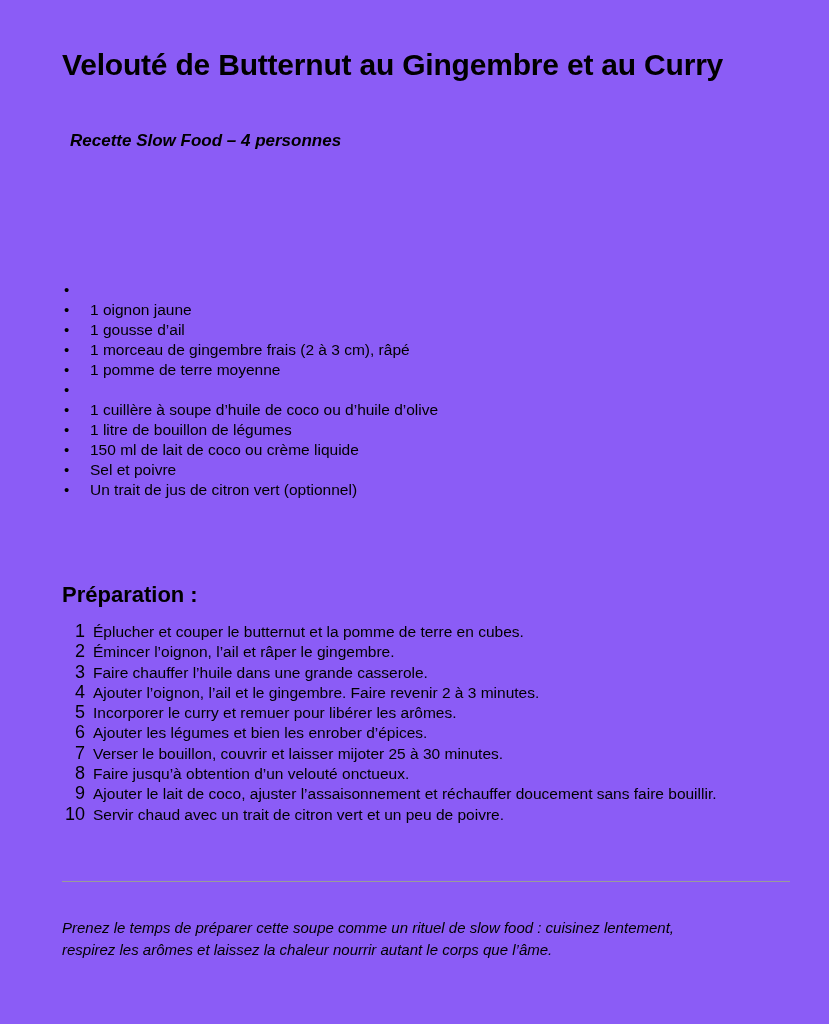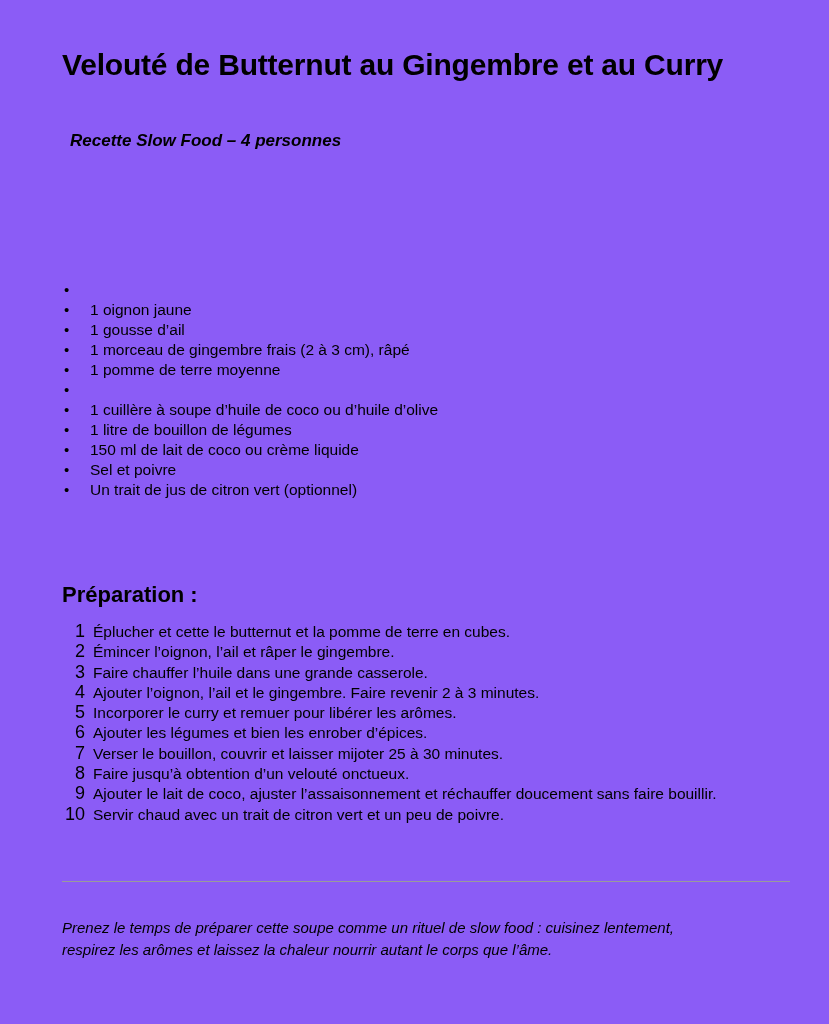--- a/index.html
+++ b/index.html
@@ -194,21 +194,21 @@
       <span class="bullet">•</span>
       <span class="ing-text">Un trait de jus de citron vert (optionnel)</span>
     </li>
   </ul>
 
   <h2 class="section-heading preparation">Préparation :</h2>
 
   <ol class="step-list">
     <li class="step-item">
       <span class="step-num">1</span>
-      <span class="step-text">Éplucher et cette le butternut et la pomme de terre en cubes.</span>
+      <span class="step-text">Éplucher et couper le butternut et la pomme de terre en cubes.</span>
     </li>
     <li class="step-item">
       <span class="step-num">2</span>
       <span class="step-text">Émincer l’oignon, l’ail et râper le gingembre.</span>
     </li>
     <li class="step-item">
       <span class="step-num">3</span>
       <span class="step-text">Faire chauffer l’huile dans une grande casserole.</span>
     </li>
     <li class="step-item">

